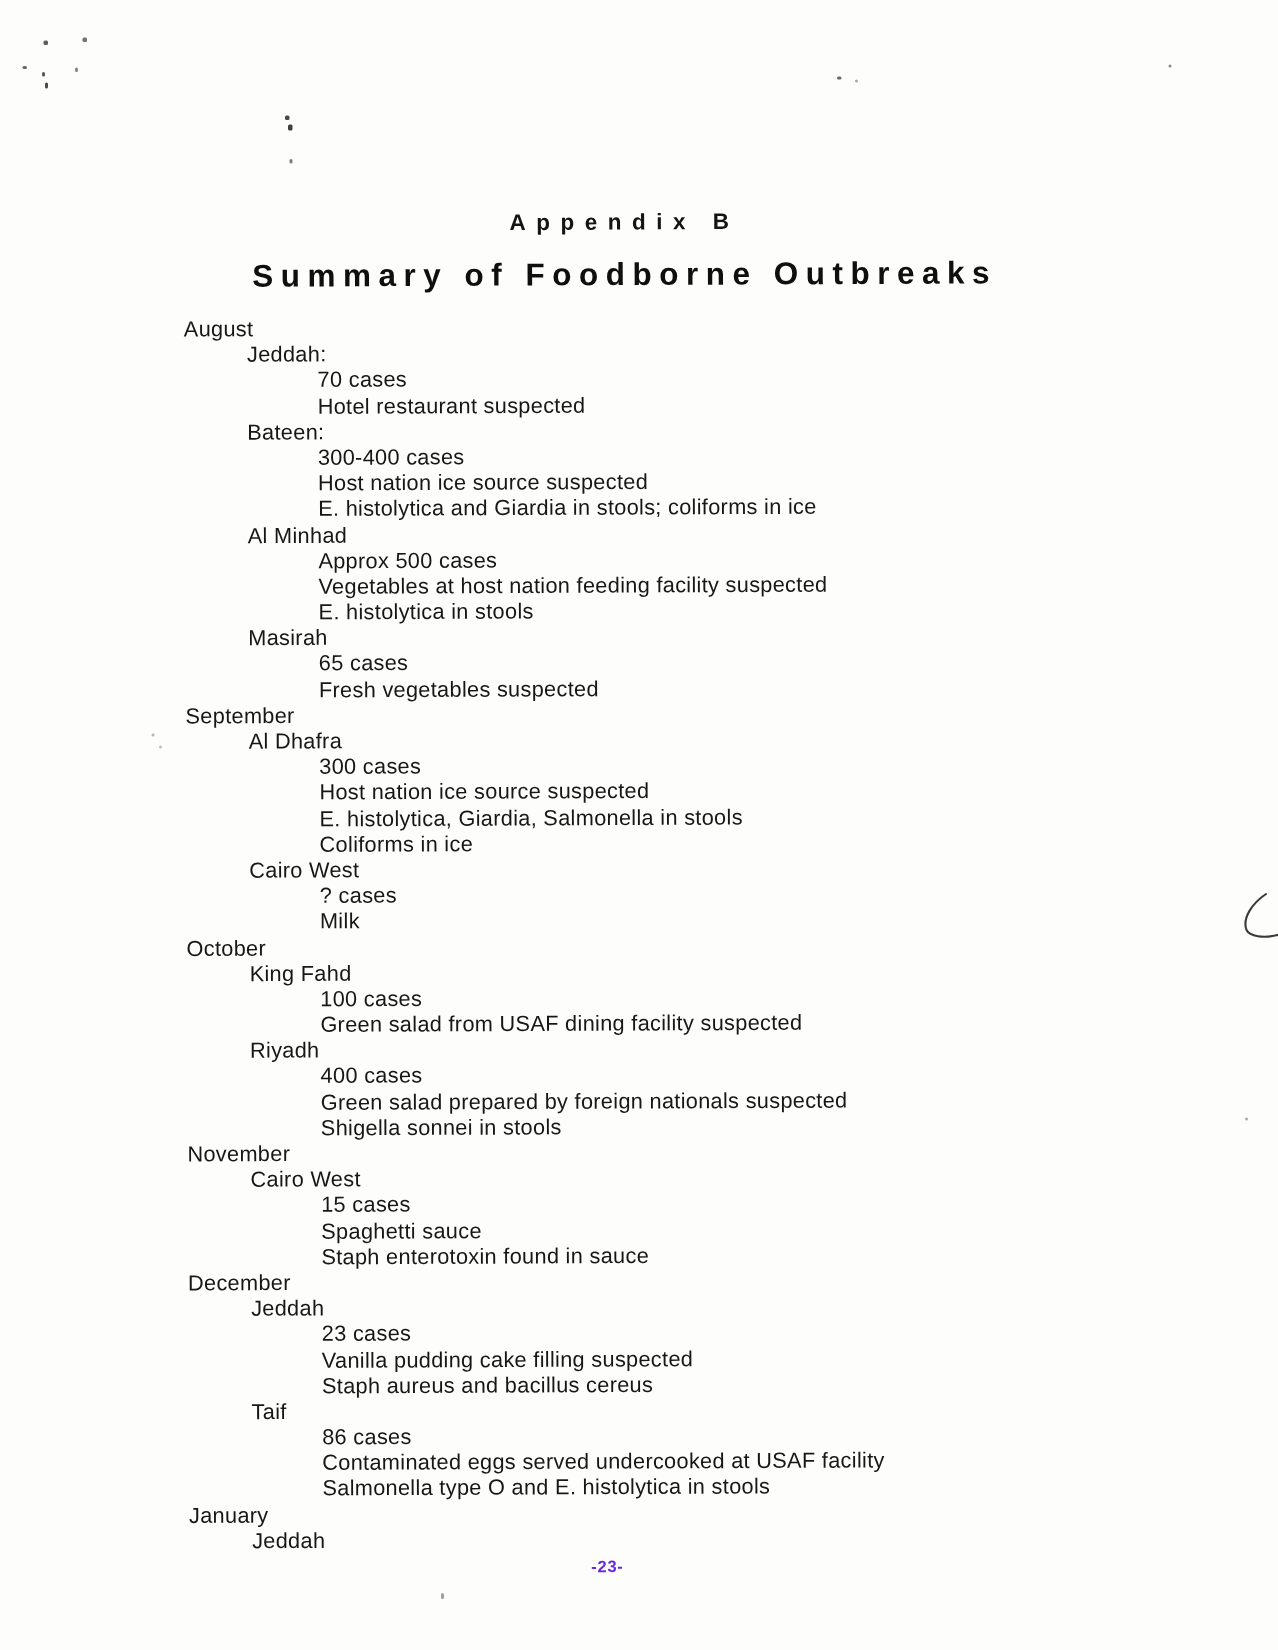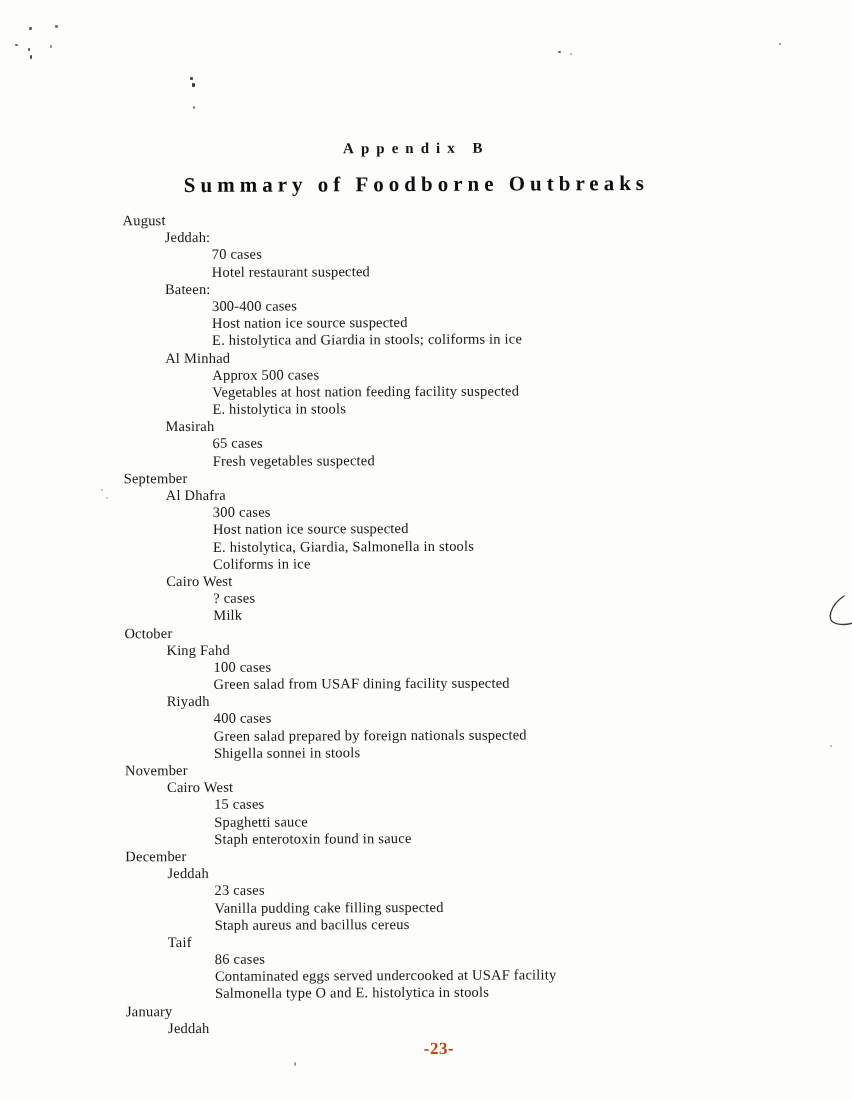--- a/index.html
+++ b/index.html
@@ -7,21 +7,21 @@
     padding: 0;
     width: 852px;
     height: 1100px;
     background: #fdfdfc;
     overflow: hidden;
   }
   .page {
     position: relative;
     width: 852px;
     height: 1100px;
-    font-family: Liberation Serif, serif;
+    font-family: Liberation Sans, sans-serif;
     color: #161616;
   }
   
   .printed {
     position: absolute;
     left: 0; top: 0;
     width: 836px;
     height: 1100px;
     transform: rotate(-0.25deg);
     transform-origin: 50% 50%;
@@ -63,25 +63,25 @@
     color: #171717;
   }
   .indent-0 { padding-left: 0; }
   .indent-1 { padding-left: 42px; }
   .indent-2 { padding-left: 89px; }
   .page-number {
     position: absolute;
     top: 1039px;
     left: 392px;
     width: 60px;
-    text-align: right;
-    font-size: 17px;
+    text-align: left;
+    font-size: 11px;
     font-weight: bold;
     letter-spacing: 0.5px;
-    color: #c2410c;
+    color: #6d28d9;
   }
   
   .artifacts { position: absolute; left: 0; top: 0; width: 852px; height: 1100px; pointer-events: none; }
   .speck { position: absolute; background: #2a2a2a; border-radius: 1px; }
   .pen-mark { position: absolute; left: 818px; top: 592px; }
 </style>
 </head>
 <body>
 
 <div class="page">

